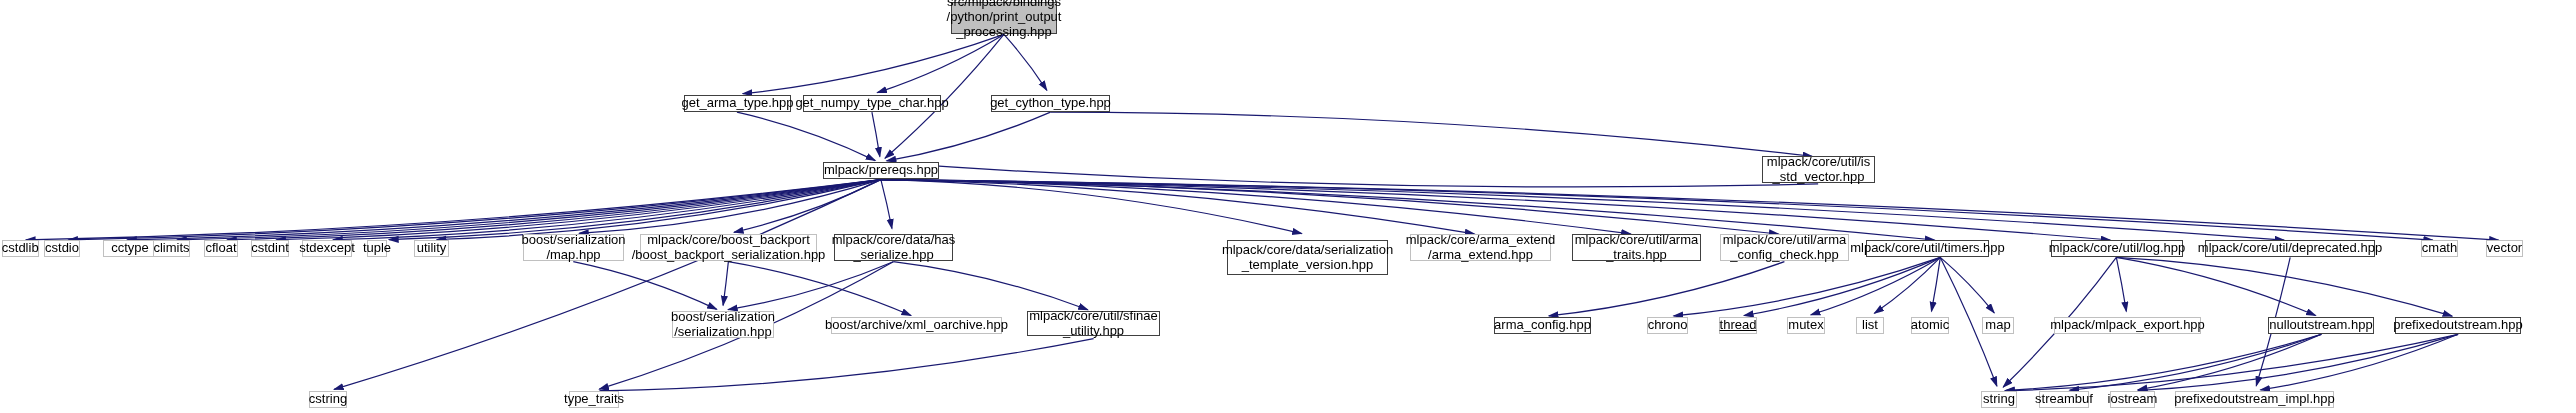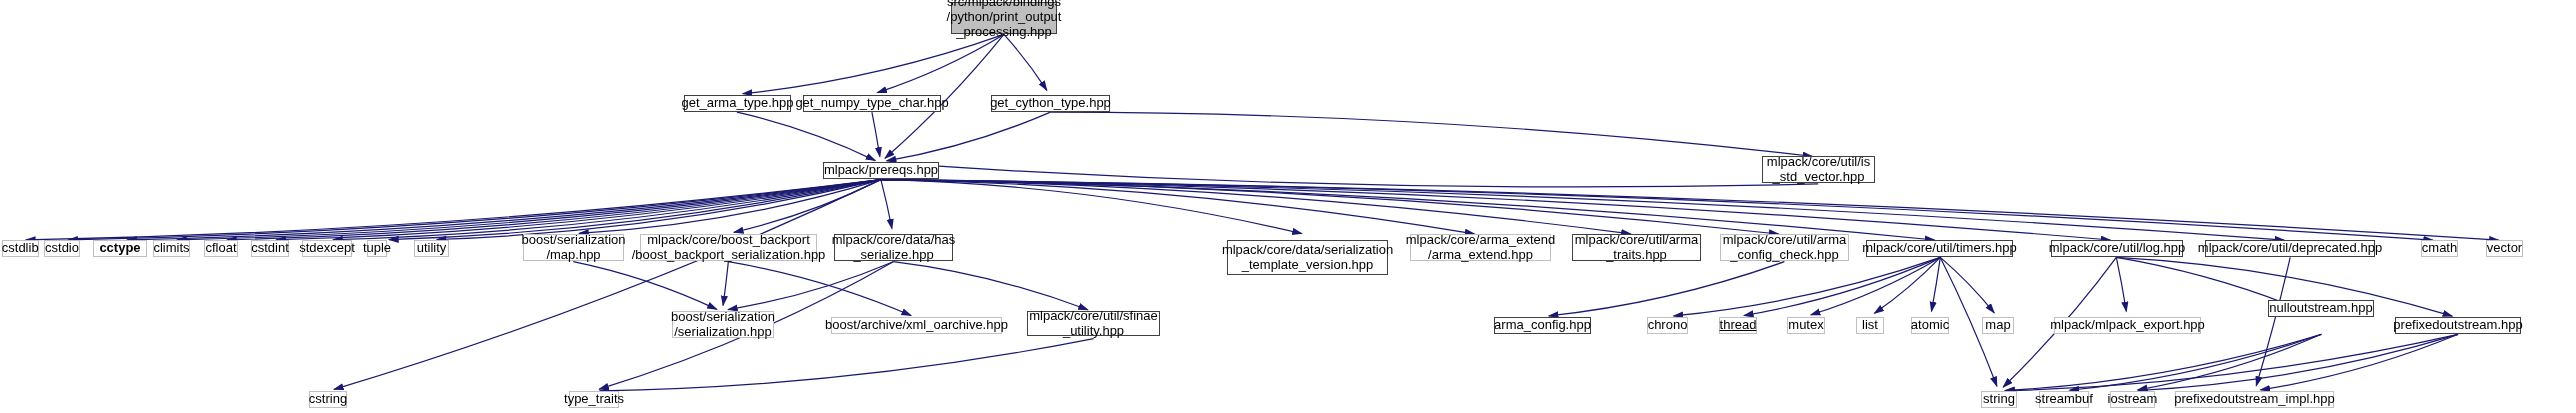--- a/index.html
+++ b/index.html
@@ -88,60 +88,60 @@
 /python/print_output
 _processing.hpp</div>
       <div class="node solid" style="left: 684px; top: 95px; width: 107px; height: 17px;">get_arma_type.hpp</div>
       <div class="node solid" style="left: 803px; top: 95px; width: 138px; height: 17px;">get_numpy_type_char.hpp</div>
       <div class="node solid" style="left: 991px; top: 95px; width: 119px; height: 17px;">get_cython_type.hpp</div>
       <div class="node solid" style="left: 823px; top: 162px; width: 116px; height: 17px;">mlpack/prereqs.hpp</div>
       <div class="node solid" style="left: 1762px; top: 156px; width: 113px; height: 27px;">mlpack/core/util/is
 _std_vector.hpp</div>
       <div class="node light" style="left: 1.7px; top: 240px; width: 37px; height: 17px;">cstdlib</div>
       <div class="node light" style="left: 44px; top: 240px; width: 36px; height: 17px;">cstdio</div>
-      <div class="node light" style="left: 93px; top: 240px; width: 54px; height: 17px; font-weight: bold;">cctype</div>
+      <div class="node light" style="left: 103px; top: 240px; width: 54px; height: 17px;">cctype</div>
       <div class="node light" style="left: 153px; top: 240px; width: 37px; height: 17px;">climits</div>
       <div class="node light" style="left: 204px; top: 240px; width: 34px; height: 17px;">cfloat</div>
       <div class="node light" style="left: 251px; top: 240px; width: 38px; height: 17px;">cstdint</div>
       <div class="node light" style="left: 302px; top: 240px; width: 50px; height: 17px;">stdexcept</div>
       <div class="node light" style="left: 367px; top: 240px; width: 20px; height: 17px;">tuple</div>
       <div class="node light" style="left: 414px; top: 240px; width: 35px; height: 17px;">utility</div>
       <div class="node light" style="left: 523px; top: 234px; width: 101px; height: 27px;">boost/serialization
 /map.hpp</div>
       <div class="node light" style="left: 640px; top: 234px; width: 177px; height: 27px;">mlpack/core/boost_backport
 /boost_backport_serialization.hpp</div>
       <div class="node solid" style="left: 834px; top: 234px; width: 119px; height: 27px;">mlpack/core/data/has
 _serialize.hpp</div>
       <div class="node solid" style="left: 1227px; top: 240px; width: 161px; height: 35px;">mlpack/core/data/serialization
 _template_version.hpp</div>
       <div class="node light" style="left: 1410px; top: 234px; width: 141px; height: 27px;">mlpack/core/arma_extend
 /arma_extend.hpp</div>
       <div class="node solid" style="left: 1572px; top: 234px; width: 129px; height: 27px;">mlpack/core/util/arma
 _traits.hpp</div>
       <div class="node light" style="left: 1720px; top: 234px; width: 129px; height: 27px;">mlpack/core/util/arma
 _config_check.hpp</div>
-      <div class="node solid" style="left: 1866px; top: 240px; width: 147px; height: 17px;">mlpack/core/util/timers.hpp</div>
+      <div class="node solid" style="left: 1866px; top: 240px; width: 123px; height: 17px;">mlpack/core/util/timers.hpp</div>
       <div class="node solid" style="left: 2051px; top: 240px; width: 132px; height: 17px;">mlpack/core/util/log.hpp</div>
       <div class="node solid" style="left: 2205px; top: 240px; width: 170px; height: 17px;">mlpack/core/util/deprecated.hpp</div>
       <div class="node light" style="left: 2421px; top: 240px; width: 37px; height: 17px;">cmath</div>
       <div class="node light" style="left: 2486px; top: 240px; width: 37px; height: 17px;">vector</div>
       <div class="node light" style="left: 672px; top: 311px; width: 102px; height: 27px;">boost/serialization
 /serialization.hpp</div>
       <div class="node light" style="left: 831px; top: 317px; width: 171px; height: 17px;">boost/archive/xml_oarchive.hpp</div>
       <div class="node solid" style="left: 1027px; top: 311px; width: 133px; height: 25px;">mlpack/core/util/sfinae
 _utility.hpp</div>
       <div class="node solid" style="left: 1494px; top: 317px; width: 97px; height: 17px;">arma_config.hpp</div>
       <div class="node light" style="left: 1647px; top: 317px; width: 41px; height: 17px;">chrono</div>
       <div class="node light" style="left: 1719px; top: 317px; width: 38px; height: 17px; text-decoration: underline;">thread</div>
       <div class="node light" style="left: 1787px; top: 317px; width: 38px; height: 17px;">mutex</div>
       <div class="node light" style="left: 1856px; top: 317px; width: 28px; height: 17px;">list</div>
       <div class="node light" style="left: 1911px; top: 317px; width: 38px; height: 17px;">atomic</div>
       <div class="node light" style="left: 1982px; top: 317px; width: 32px; height: 17px;">map</div>
       <div class="node light" style="left: 2054px; top: 317px; width: 147px; height: 17px;">mlpack/mlpack_export.hpp</div>
-      <div class="node solid" style="left: 2268px; top: 300px; width: 106px; height: 17px;">nulloutstream.hpp</div>
+      <div class="node solid" style="left: 2268px; top: 317px; width: 106px; height: 17px;">nulloutstream.hpp</div>
       <div class="node solid" style="left: 2395px; top: 317px; width: 126px; height: 17px;">prefixedoutstream.hpp</div>
       <div class="node light" style="left: 309px; top: 391px; width: 38px; height: 17px;">cstring</div>
       <div class="node light" style="left: 569px; top: 391px; width: 50px; height: 17px;">type_traits</div>
       <div class="node light" style="left: 1981px; top: 391px; width: 36px; height: 17px;">string</div>
       <div class="node light" style="left: 2039px; top: 391px; width: 50px; height: 17px;">streambuf</div>
       <div class="node light" style="left: 2110px; top: 391px; width: 45px; height: 17px;">iostream</div>
       <div class="node light" style="left: 2175px; top: 391px; width: 159px; height: 17px;">prefixedoutstream_impl.hpp</div>
     </div>
 </div>
 

